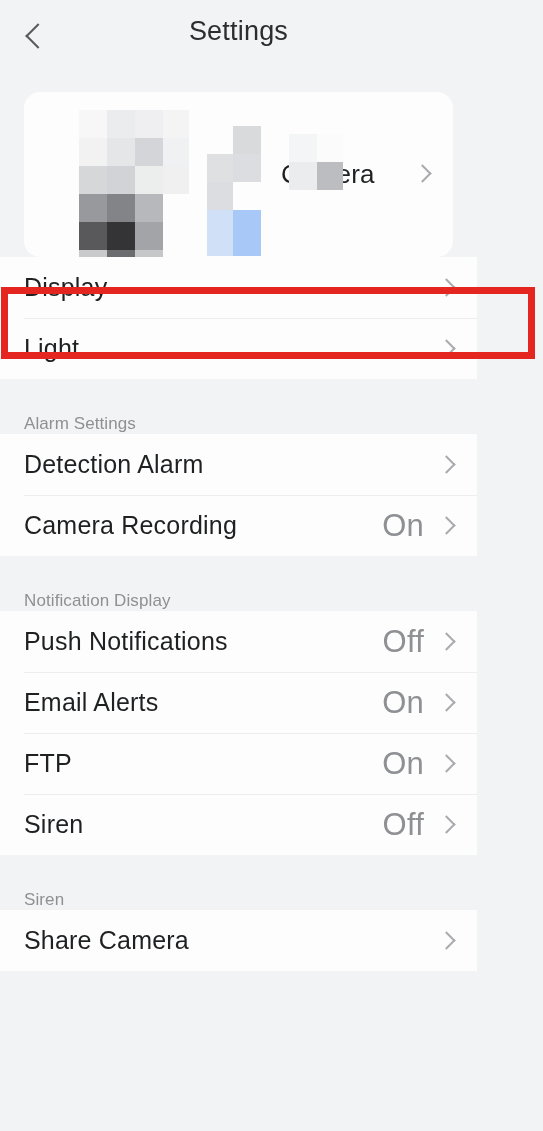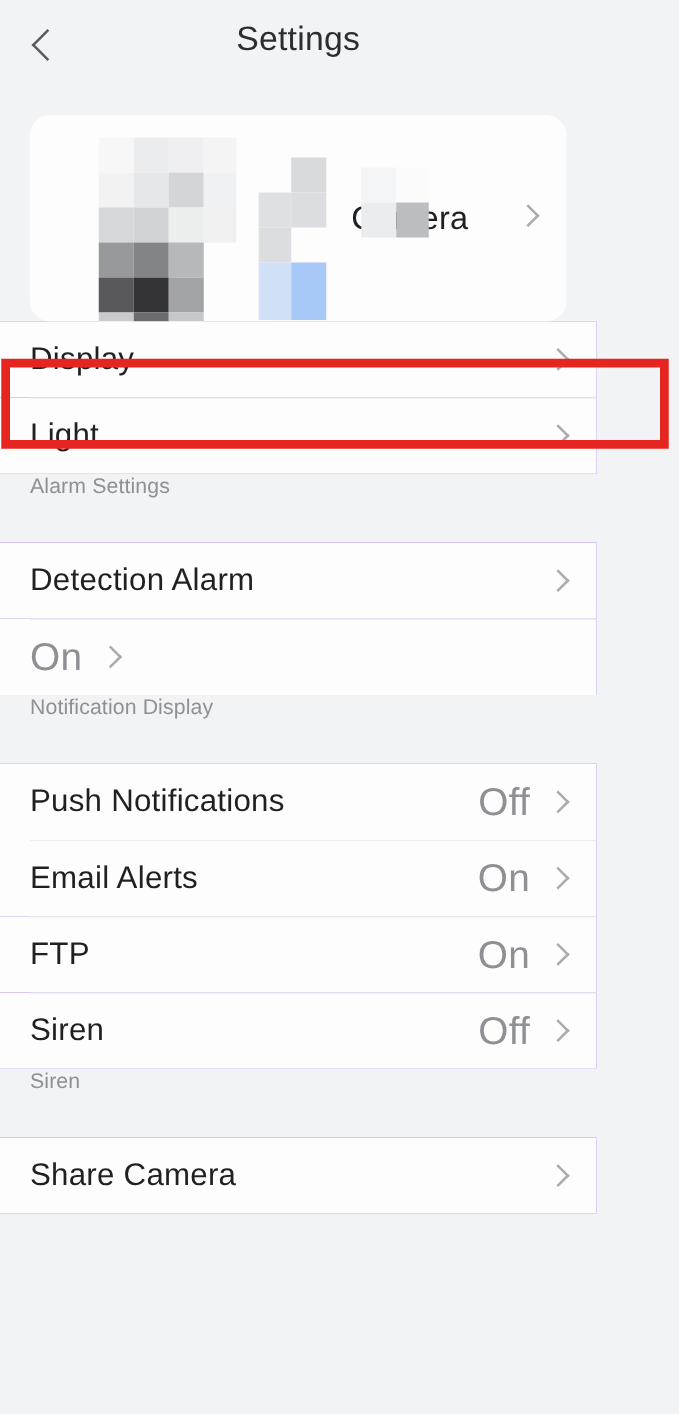--- a/index.html
+++ b/index.html
@@ -94,21 +94,21 @@
     width: 11px;
     height: 11px;
     border-top: 2.2px solid #a9abaf;
     border-right: 2.2px solid #a9abaf;
     transform: rotate(45deg);
     display: inline-block;
   }
 
   
   .group {
-    background: #6d28d9;
+    background: #b91c1c;
   }
   .row {
     position: relative;
     height: 61px;
     display: flex;
     align-items: center;
     padding: 0 24px;
     background: #fdfdfd;
     box-sizing: border-box;
     cursor: pointer;
@@ -131,21 +131,21 @@
   .row-value {
     font-size: 31px;
     color: #8e9094;
     margin-right: 16px;
     letter-spacing: 0.2px;
   }
 
   .section-header {
     height: 55px;
     display: flex;
-    align-items: flex-start;
+    align-items: flex-end;
     padding: 0 24px;
     background: #f2f3f5;
     box-sizing: border-box;
   }
   .section-header .sh-text {
     font-size: 17px;
     color: #8e9094;
     letter-spacing: 0.1px;
   }
 
@@ -227,20 +227,21 @@
       </div>
       <div class="section-header">
         <span class="sh-text">Alarm Settings</span>
       </div>
       <div class="group">
         <div class="row">
           <div class="row-label">Detection Alarm</div>
           <span class="chev"></span>
         </div>
         <div class="row">
+          <div class="row-label">Camera Recording</div>
           <div class="row-value">On</div>
           <span class="chev"></span>
         </div>
       </div>
       <div class="section-header">
         <span class="sh-text">Notification Display</span>
       </div>
       <div class="group">
         <div class="row">
           <div class="row-label">Push Notifications</div>

